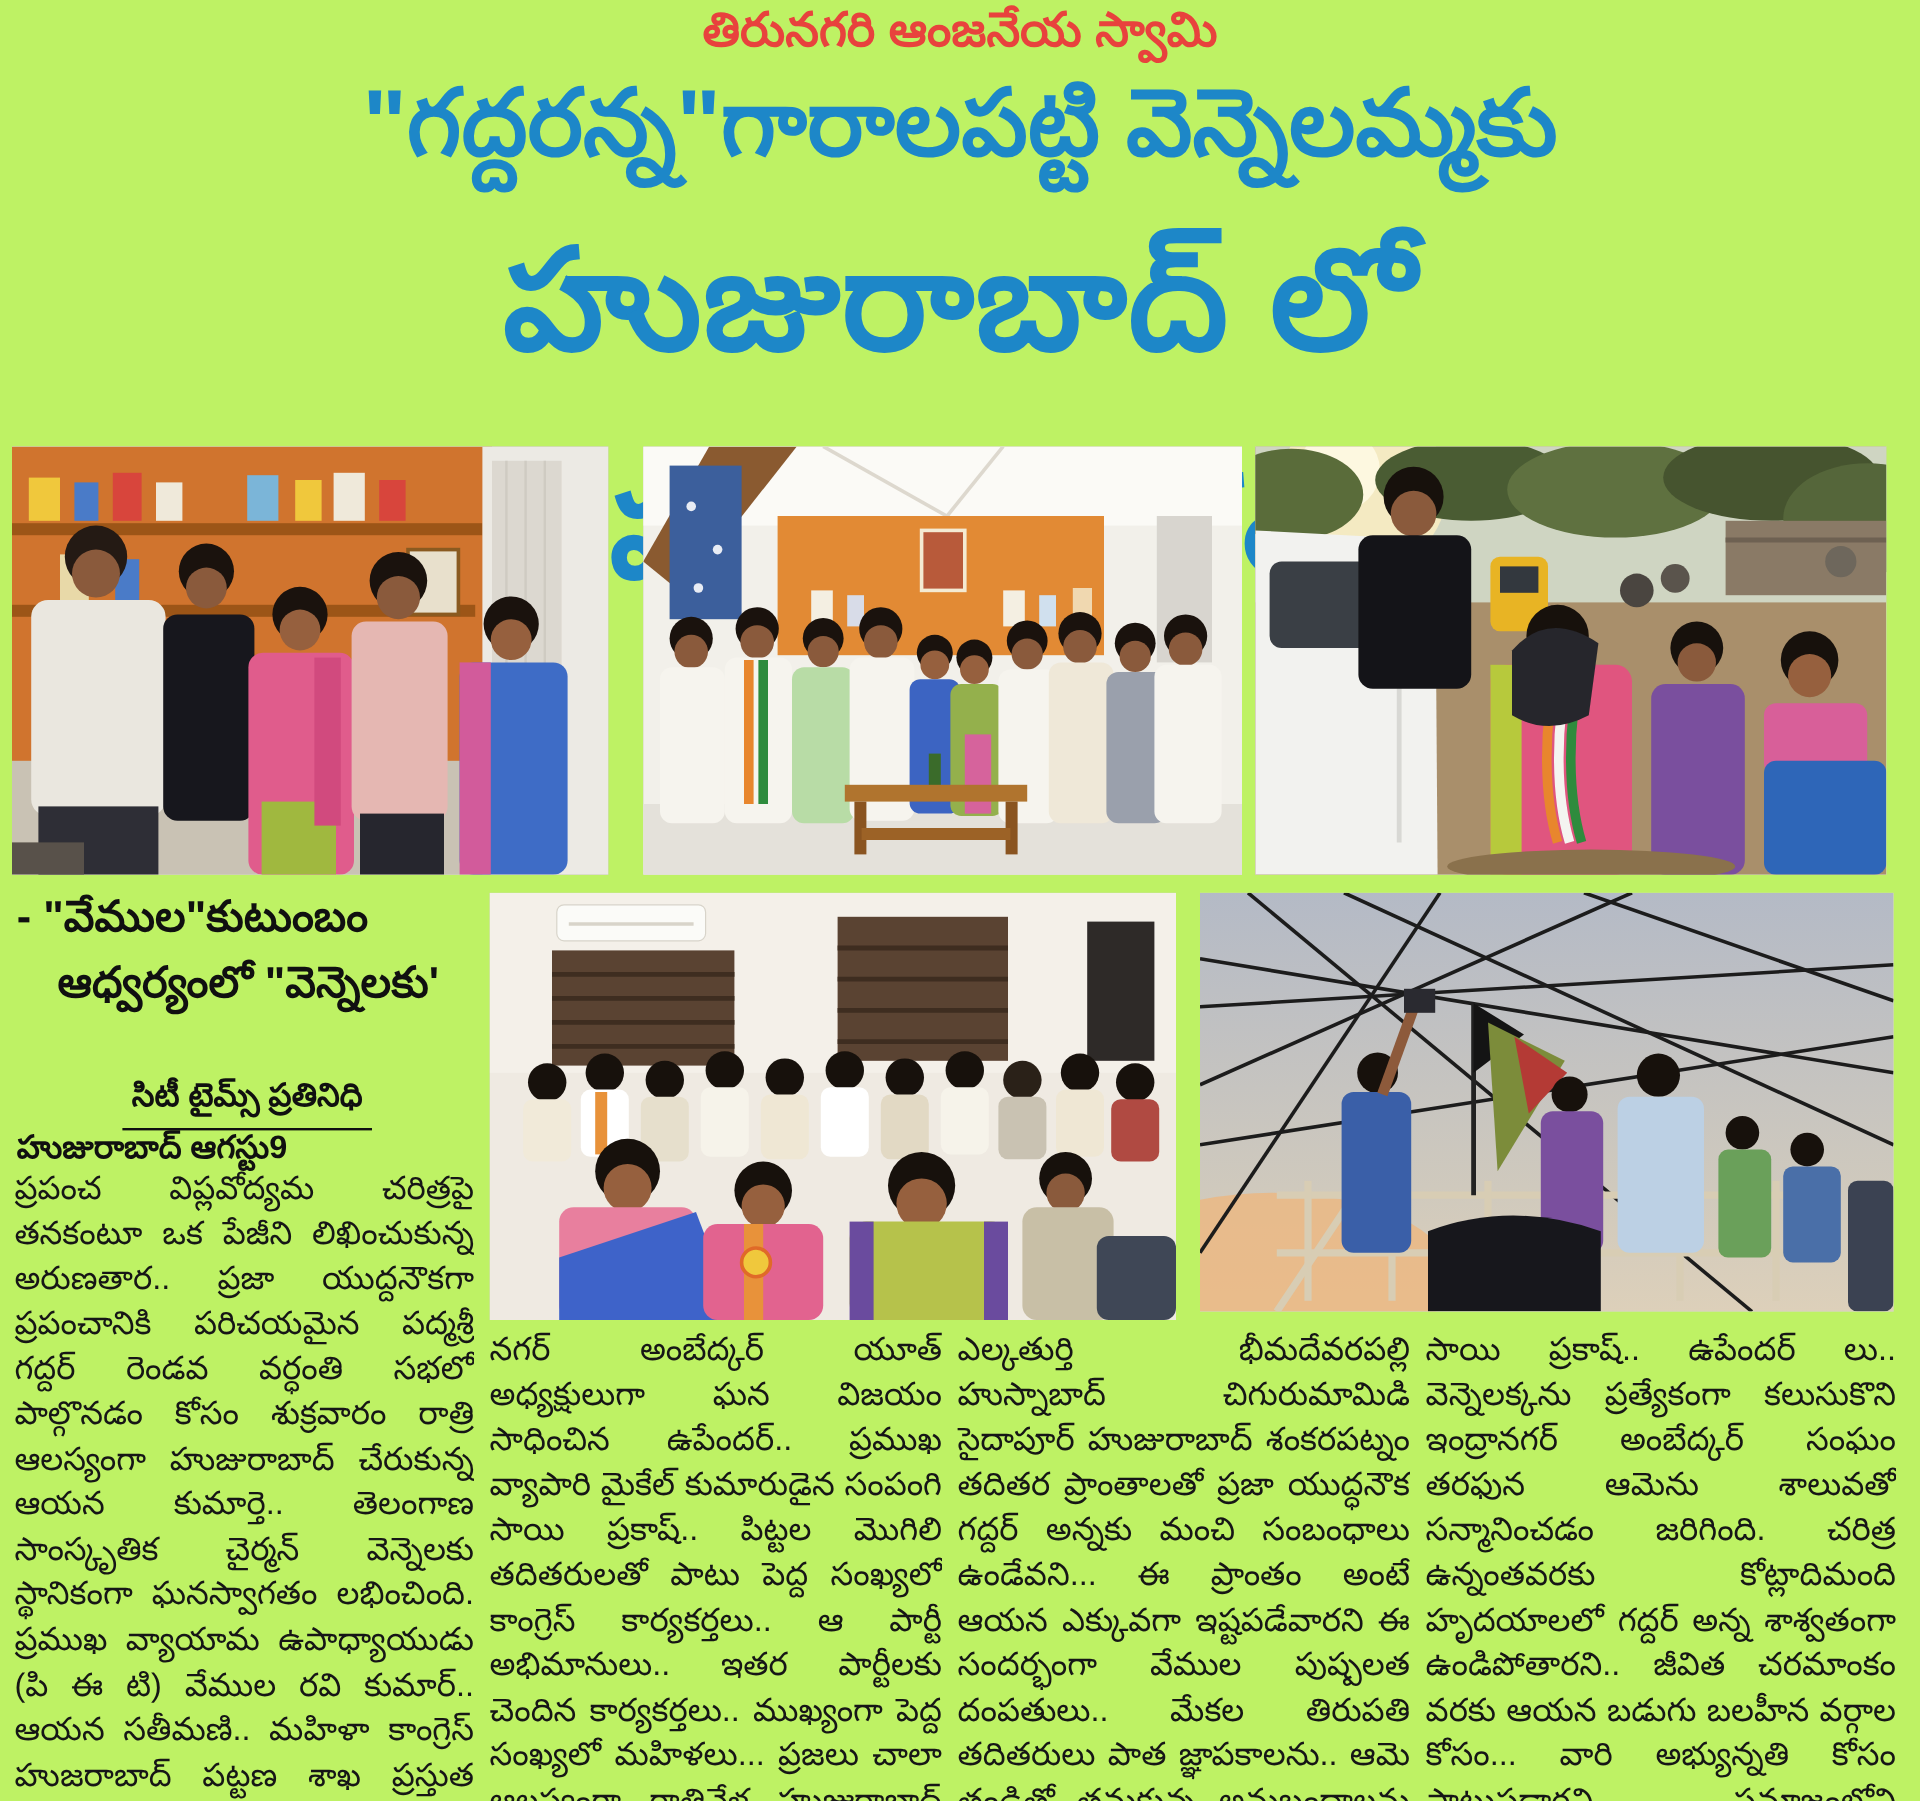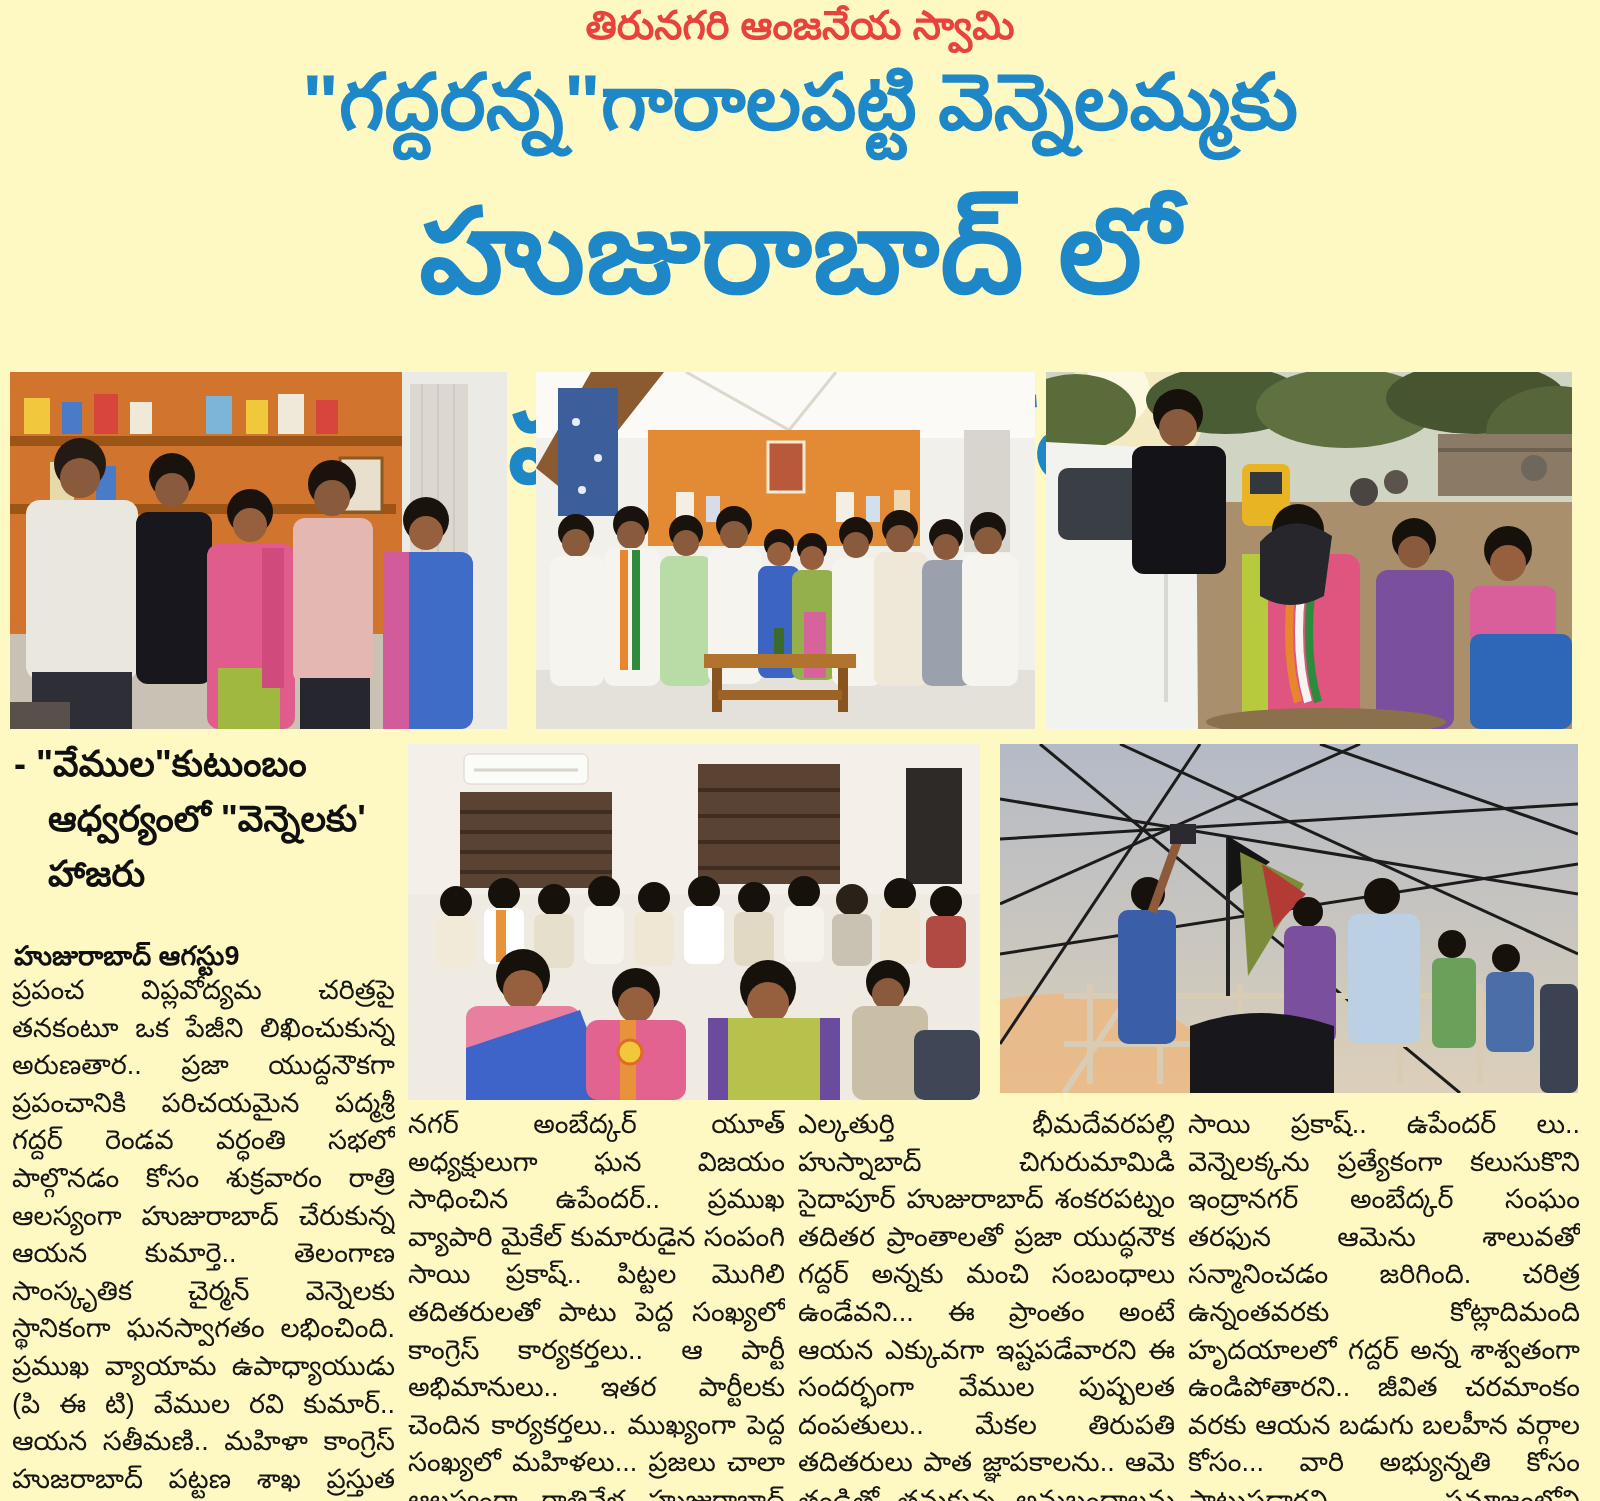--- a/index.html
+++ b/index.html
@@ -1,17 +1,17 @@
 <!DOCTYPE html>
 <html lang="te"><head>
 <meta charset="utf-8">
 <style>
   html,body{margin:0;padding:0;background:#ffffff;}
   body{font-family:"Liberation Sans","DejaVu Sans",sans-serif;}
-  .page{position:relative;width:1600px;height:1501px;background:#fef9c3;overflow:hidden;}
+  .page{position:relative;width:1600px;height:1501px;background:#bef264;overflow:hidden;}
 
   .kicker{position:absolute;top:0px;left:0;width:100%;text-align:center;
           color:#e8423d;font-weight:bold;font-size:40px;line-height:50px;}
   .headline1{position:absolute;top:50px;left:0;width:100%;text-align:center;
           color:#1d87c8;font-weight:bold;font-size:78px;line-height:104px;}
   .headline2{position:absolute;top:156px;left:0;width:100%;text-align:center;
           color:#1d87c8;font-weight:bold;font-size:118px;line-height:190px;letter-spacing:1px;}
 
   .photo{position:absolute;overflow:hidden;background:#d8d4cc;}
   .photo svg{display:block;width:100%;height:100%;}
@@ -317,23 +317,25 @@
       <circle cx="506" cy="214" r="14" fill="#17110c"></circle>
       <rect x="486" y="228" width="48" height="80" rx="8" fill="#4a6fa8"></rect>
       <rect x="540" y="240" width="38" height="109" rx="8" fill="#3b4252"></rect>
       <path d="M190,282 q70,-26 144,0 l0,67 -144,0 z" fill="#17171c"></path>
     </svg>
   </div>
 
   <div class="subhead">
     <span class="line">- "వేముల"కుటుంబం</span>
     <span class="line indent">ఆధ్వర్యంలో "వెన్నెలకు'</span>
-    <span class="line indent">హాజరు</span>
-  </div>
-
+  </div>
+
+  <div class="byline-wrap">
+    <span class="byline">సిటీ టైమ్స్ ప్రతినిధి</span>
+  </div>
   <div class="dateline">హుజురాబాద్ ఆగస్టు9</div>
 
   <div class="body-col" id="col1">ప్రపంచ విప్లవోద్యమ చరిత్రపై తనకంటూ ఒక పేజీని లిఖించుకున్న అరుణతార.. ప్రజా యుద్దనౌకగా ప్రపంచానికి పరిచయమైన పద్మశ్రీ గద్దర్ రెండవ వర్ధంతి సభలో పాల్గొనడం కోసం శుక్రవారం రాత్రి ఆలస్యంగా హుజురాబాద్ చేరుకున్న ఆయన కుమార్తె.. తెలంగాణ సాంస్కృతిక చైర్మన్ వెన్నెలకు స్థానికంగా ఘనస్వాగతం లభించింది. ప్రముఖ వ్యాయామ ఉపాధ్యాయుడు (పి ఈ టి) వేముల రవి కుమార్.. ఆయన సతీమణి.. మహిళా కాంగ్రెస్ హుజరాబాద్ పట్టణ శాఖ ప్రస్తుత అధ్యక్షురాలు అయిన వేముల పుష్పలత దంపతుల ఆధ్వర్యంలో.. కాంగ్రెస్ పార్టీ పట్టణ శాఖ అధ్యక్షులు మేకల తిరుపతి... ఆ పార్టీ జిల్లా అధికార ప్రతినిధి సొల్లు బాబు.. కాంగ్రెస్ పార్టీ సీనియర్ నాయకులు సొల్లు ధశరథం.. కిరణ్ రెడ్డి.. కుర్ర శ్రీనివాస్ గౌడ్.. ఉప్పు శ్రీనివాస్.. బి ఆర్ గౌడ్.. ఖాలిద్ హుస్సేన్.. సొల్లు సునీత.. మల్లేశ్వరి.. సాదిక్.. రియాజ్.. కొలుగూరి శ్రీనివాస్.. ఇటీవలనే ఇందిరా</div>
   <div class="body-col" id="col2">నగర్ అంబేద్కర్ యూత్ అధ్యక్షులుగా ఘన విజయం సాధించిన ఉపేందర్.. ప్రముఖ వ్యాపారి మైకేల్ కుమారుడైన సంపంగి సాయి ప్రకాష్.. పిట్టల మొగిలి తదితరులతో పాటు పెద్ద సంఖ్యలో కాంగ్రెస్ కార్యకర్తలు.. ఆ పార్టీ అభిమానులు.. ఇతర పార్టీలకు చెందిన కార్యకర్తలు.. ముఖ్యంగా పెద్ద సంఖ్యలో మహిళలు... ప్రజలు చాలా ఆలస్యంగా రాత్రివేళ హుజురాబాద్ చేరుకున్న వెన్నెలక్కను సాదరంగా ఆహ్వానించి పుష్పలత ఆధ్వర్యంలో శాలువా కప్పి ఆమెను కాంగ్రెస్ శ్రేణులు ఘనంగా సన్మానించాయి. హుజురాబాద్ పాత తాలూకా పరిధిలోని జమ్మికుంట వీణవంక చల్లూరు వావిలాల ఇల్లంతకుంట కమలాపూర్</div>
   <div class="body-col" id="col3">ఎల్కతుర్తి భీమదేవరపల్లి హుస్నాబాద్ చిగురుమామిడి సైదాపూర్ హుజురాబాద్ శంకరపట్నం తదితర ప్రాంతాలతో ప్రజా యుద్ధనౌక గద్దర్ అన్నకు మంచి సంబంధాలు ఉండేవని... ఈ ప్రాంతం అంటే ఆయన ఎక్కువగా ఇష్టపడేవారని ఈ సందర్భంగా వేముల పుష్పలత దంపతులు.. మేకల తిరుపతి తదితరులు పాత జ్ఞాపకాలను.. ఆమె తండ్రితో తమకున్న అనుబంధాలను వెన్నెలక్కకు వీరు గుర్తు చేశారు. ఈ ప్రాంత విశిష్టతల గురించి.. ప్రస్తుతం నెలకొన్న రాజకీయ పరిస్థితుల గురించి.. ఇతరత్రా అంశాలపై వెన్నెలక్క చాలా సేపు పుష్పలతతో.. మేకల తిరుపతి తో.. పీఈటి రవికుమార్ తో చర్చించినట్లు సమాచారం. సంపంగి</div>
   <div class="body-col" id="col4">సాయి ప్రకాష్.. ఉపేందర్ లు.. వెన్నెలక్కను ప్రత్యేకంగా కలుసుకొని ఇంద్రానగర్ అంబేద్కర్ సంఘం తరఫున ఆమెను శాలువతో సన్మానించడం జరిగింది. చరిత్ర ఉన్నంతవరకు కోట్లాదిమంది హృదయాలలో గద్దర్ అన్న శాశ్వతంగా ఉండిపోతారని.. జీవిత చరమాంకం వరకు ఆయన బడుగు బలహీన వర్గాల కోసం... వారి అభ్యున్నతి కోసం పాటుపడ్డారని.. సమాజంలోని అట్టడుగు వర్గాలకు అంబేద్కర్ రాజ్యాంగ ఫలాలు అందాలంటూ అనుక్షణం ఆరాటపడిన గొప్ప చరిత్ర పురుషుడు గద్దర్ అంటూ వెన్నెల ఈ సందర్భంగా వ్యాఖ్యానించారు.</div>
 
 </div>
 
 </body></html>

